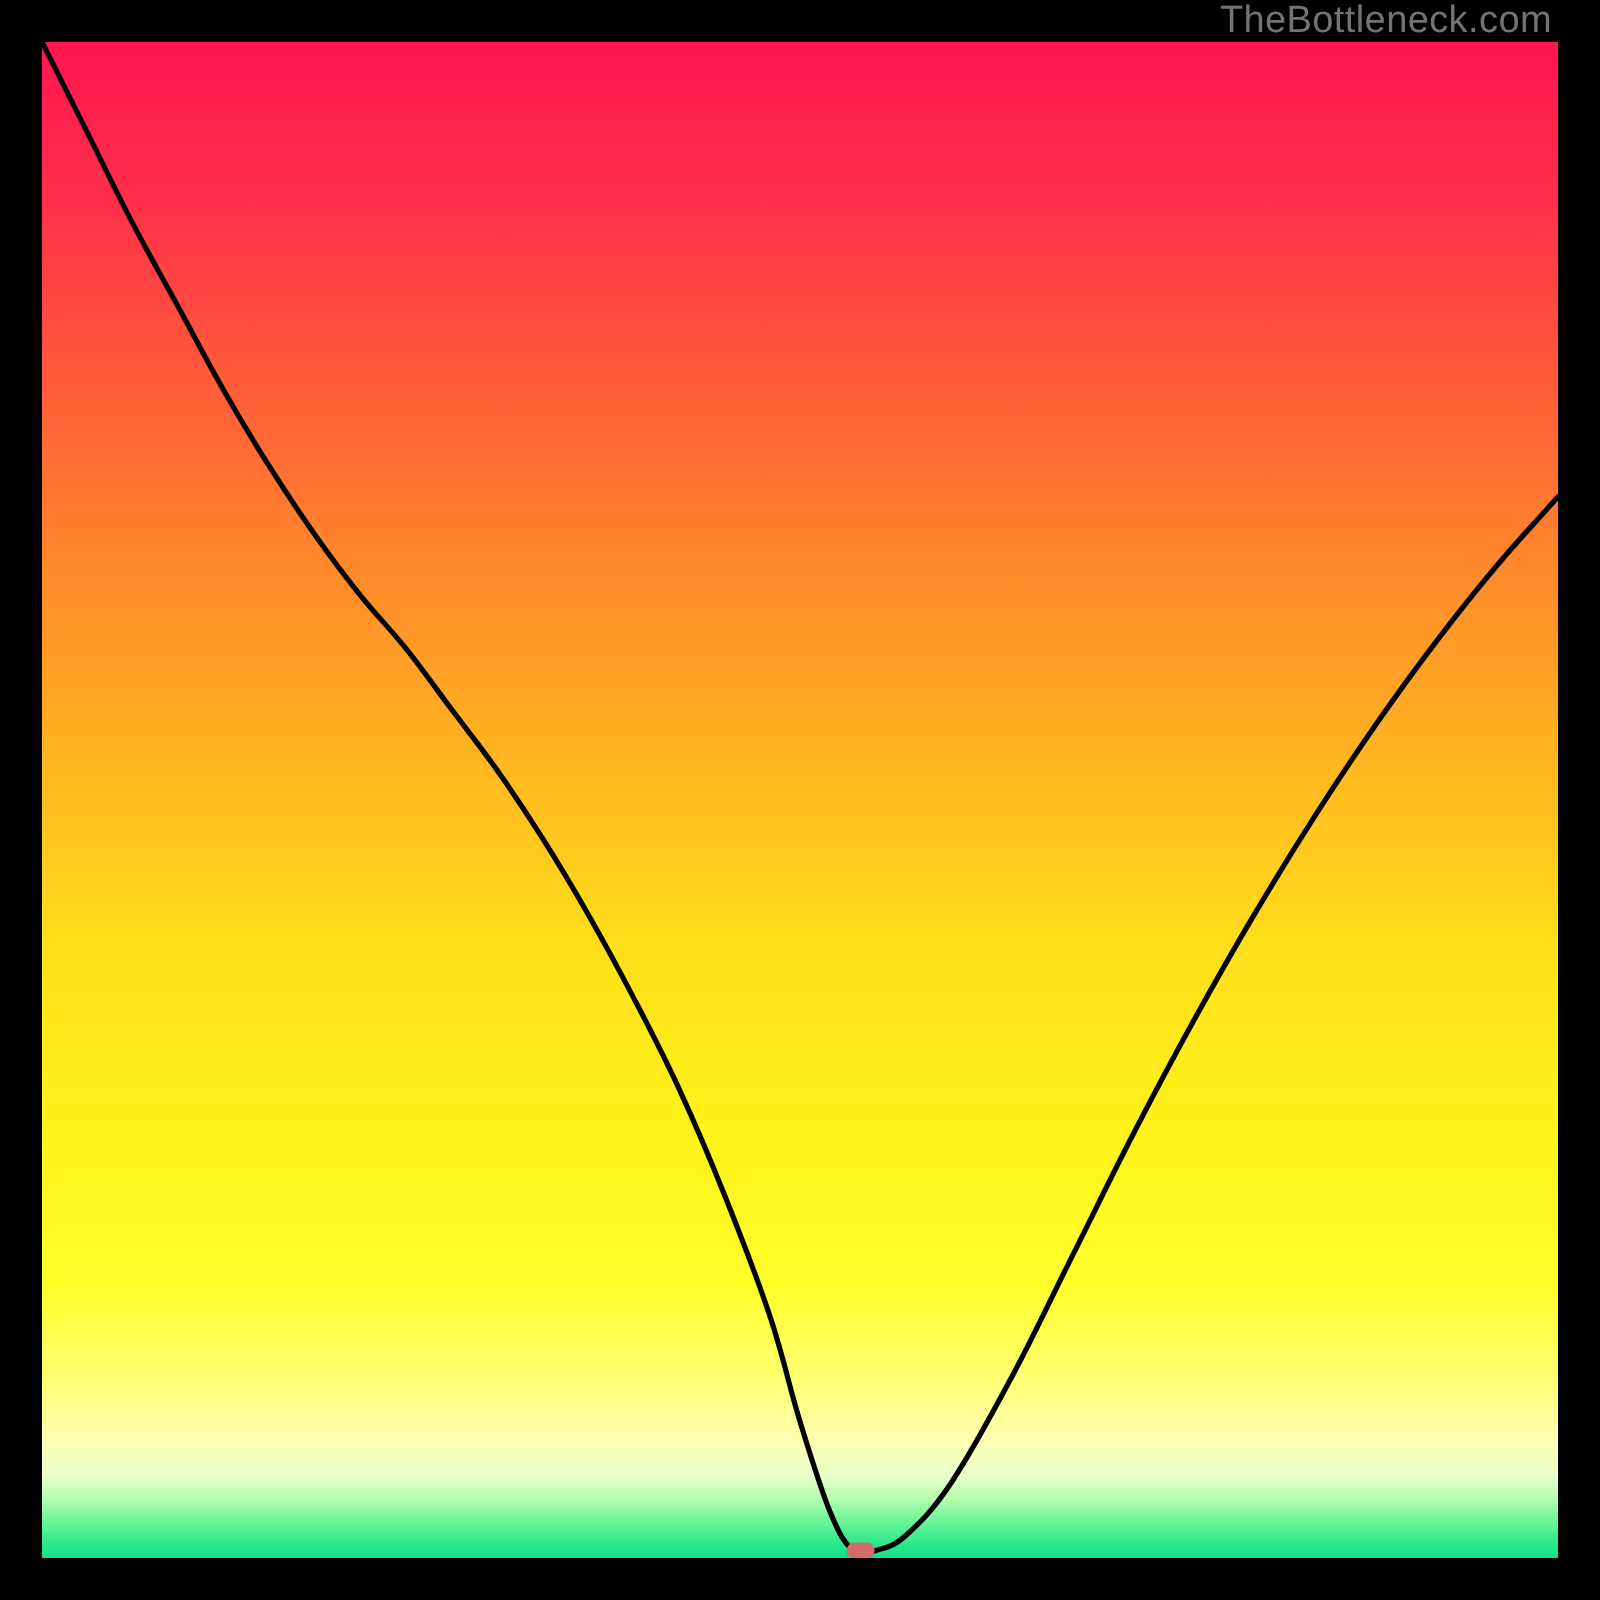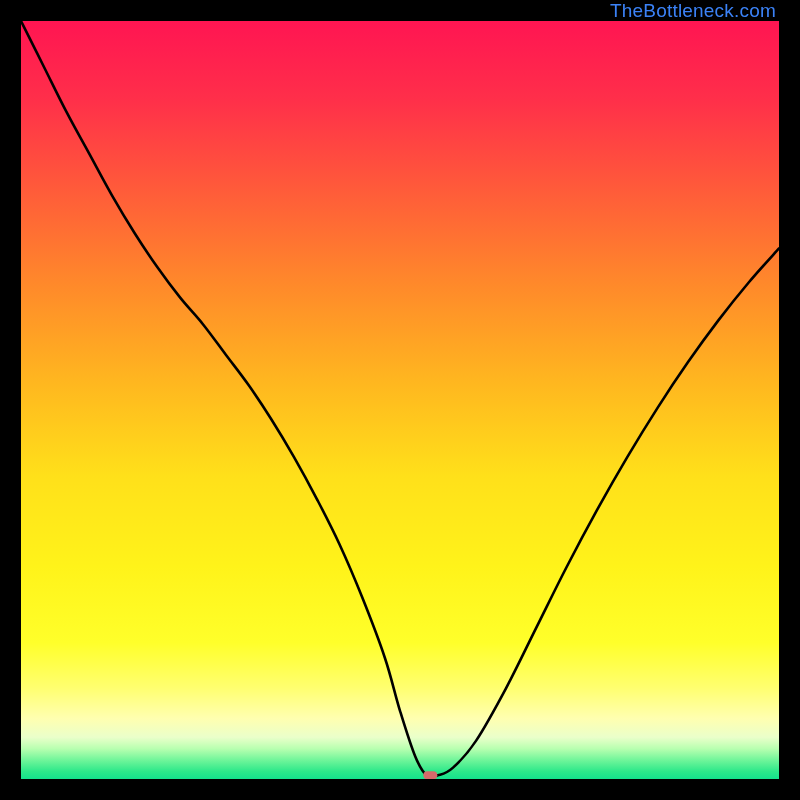--- a/index.html
+++ b/index.html
@@ -31,21 +31,21 @@
     top: 0;
     width: 758px;
     height: 758px;
   }
   .watermark {
     position: absolute;
     top: 0px;
     right: 24px;
     font-family: Arial, Helvetica, sans-serif;
     font-size: 19px;
-    color: #3b82f6;
+    color: #737373;
     font-weight: 500;
     letter-spacing: 0.2px;
   }
 </style>
 </head>
 <body>
 
 <div class="watermark">TheBottleneck.com</div>
 
 <div class="frame">

